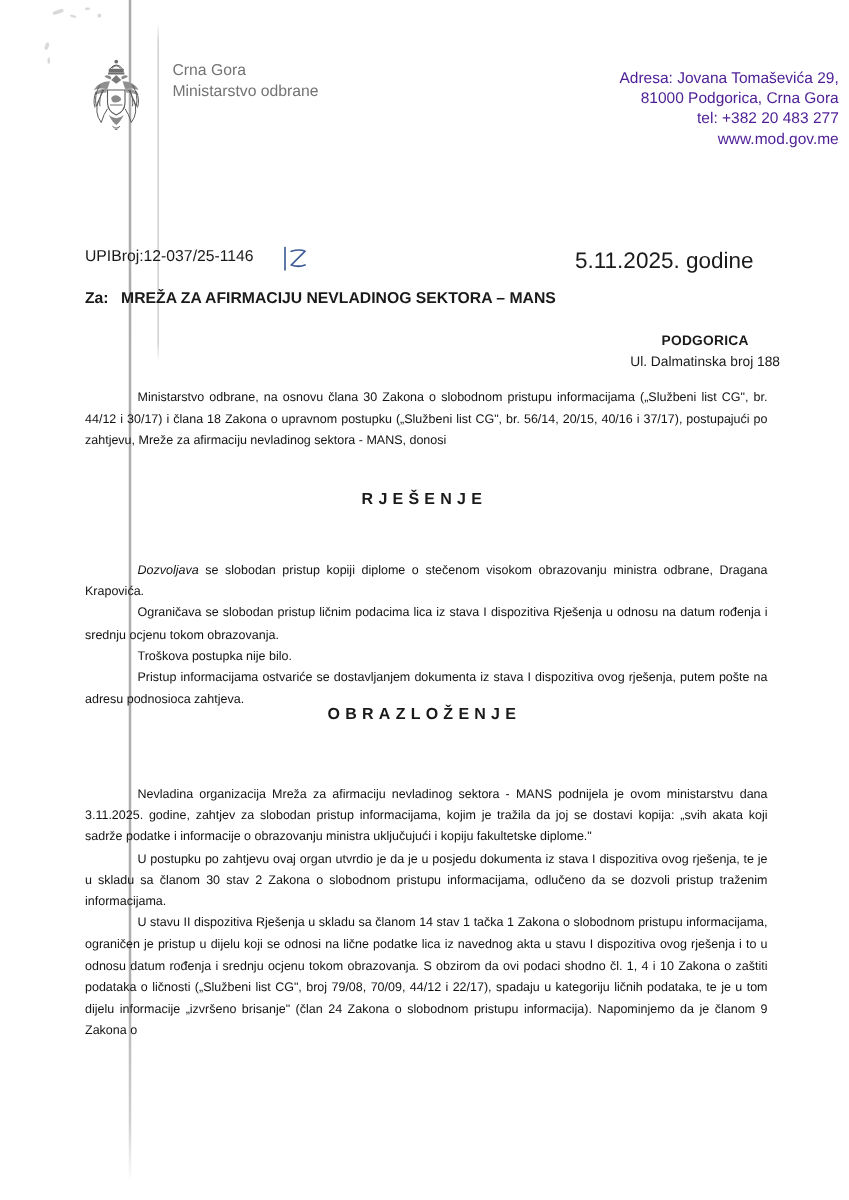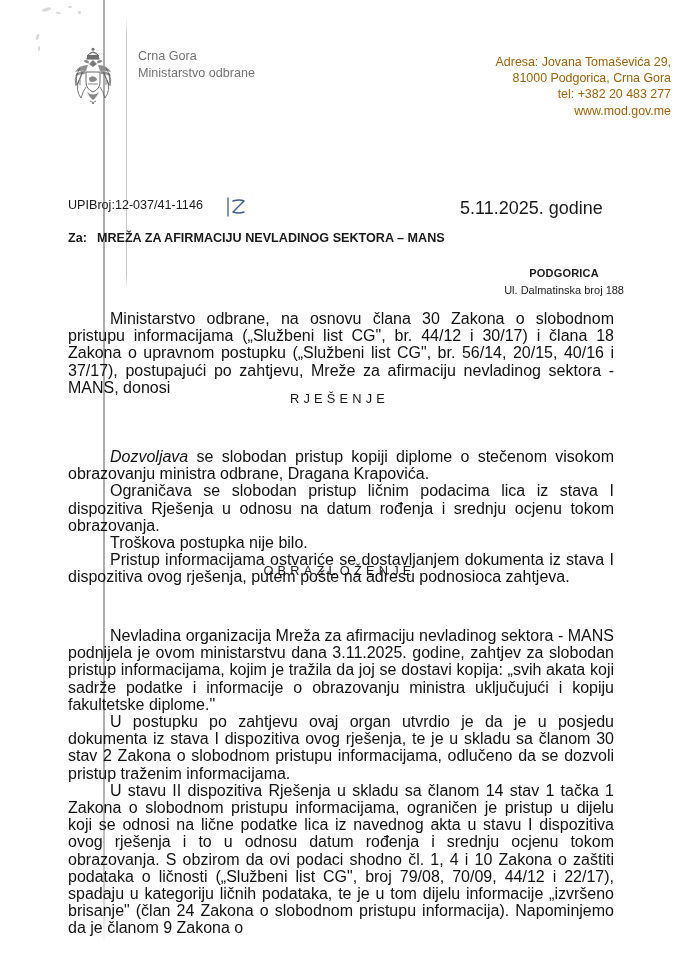--- a/index.html
+++ b/index.html
@@ -70,21 +70,21 @@
     color: #737373;
   }
   .org div { white-space: nowrap; }
 
   .addr {
     position: absolute;
     right: 8px; top: 10px;
     text-align: right;
     font-size: 12.4px;
     line-height: 16.2px;
-    color: #a16207;
+    color: #4c1d95;
   }
   .addr div { white-space: nowrap; }
 
   
   .refline {
     position: absolute;
     left: 0; top: 198px;
     width: 679px;
     height: 20px;
   }
@@ -124,38 +124,38 @@
     line-height: 17px;
   }
   .recipient .city { font-weight: bold; letter-spacing: .2px; }
   .recipient .street { font-weight: normal; }
 
   
   .body-block {
     position: absolute;
     left: 68px;
     width: 546px;
-    font-size: 16px;
+    font-size: 10px;
     line-height: 17.2px;
     text-align: justify;
     color: #121212;
   }
   .body-block p {
     margin: 0;
     text-indent: 42px;
     text-align: justify;
   }
 
   .heading-center {
     position: absolute;
     left: 0;
     width: 679px;
     text-align: center;
     font-size: 12.8px;
-    font-weight: normal;
+    font-weight: bold;
     letter-spacing: 4.2px;
   }
 
   .ital { font-style: italic; }
 </style>
 </head>
 <body>
 
 <div id="page">
 
@@ -220,21 +220,21 @@
 
     <div class="addr">
       <div>Adresa: Jovana Tomaševića 29,</div>
       <div>81000 Podgorica, Crna Gora</div>
       <div>tel: +382 20 483 277</div>
       <div>www.mod.gov.me</div>
     </div>
   </div>
 
   <div class="refline">
-    <span class="ref-no">UPIBroj:12-037/41-1146</span>
+    <span class="ref-no">UPIBroj:12-037/25-1146</span>
     <span class="hand-mark">
       <svg viewBox="0 0 30 28" xmlns="http://www.w3.org/2000/svg">
         <path d="M4 6 L4 24" stroke="#3c5a96" stroke-width="1.3" fill="none" stroke-linecap="round"></path>
         <path d="M9 9 q7 -2 11 0 q-6 6 -11 11 q6 2 11 0" stroke="#3c5a96" stroke-width="1.4" fill="none" stroke-linecap="round" stroke-linejoin="round"></path>
       </svg>
     </span>
     <span class="ref-date">5.11.2025. godine</span>
   </div>
 
   <div class="za-line">

